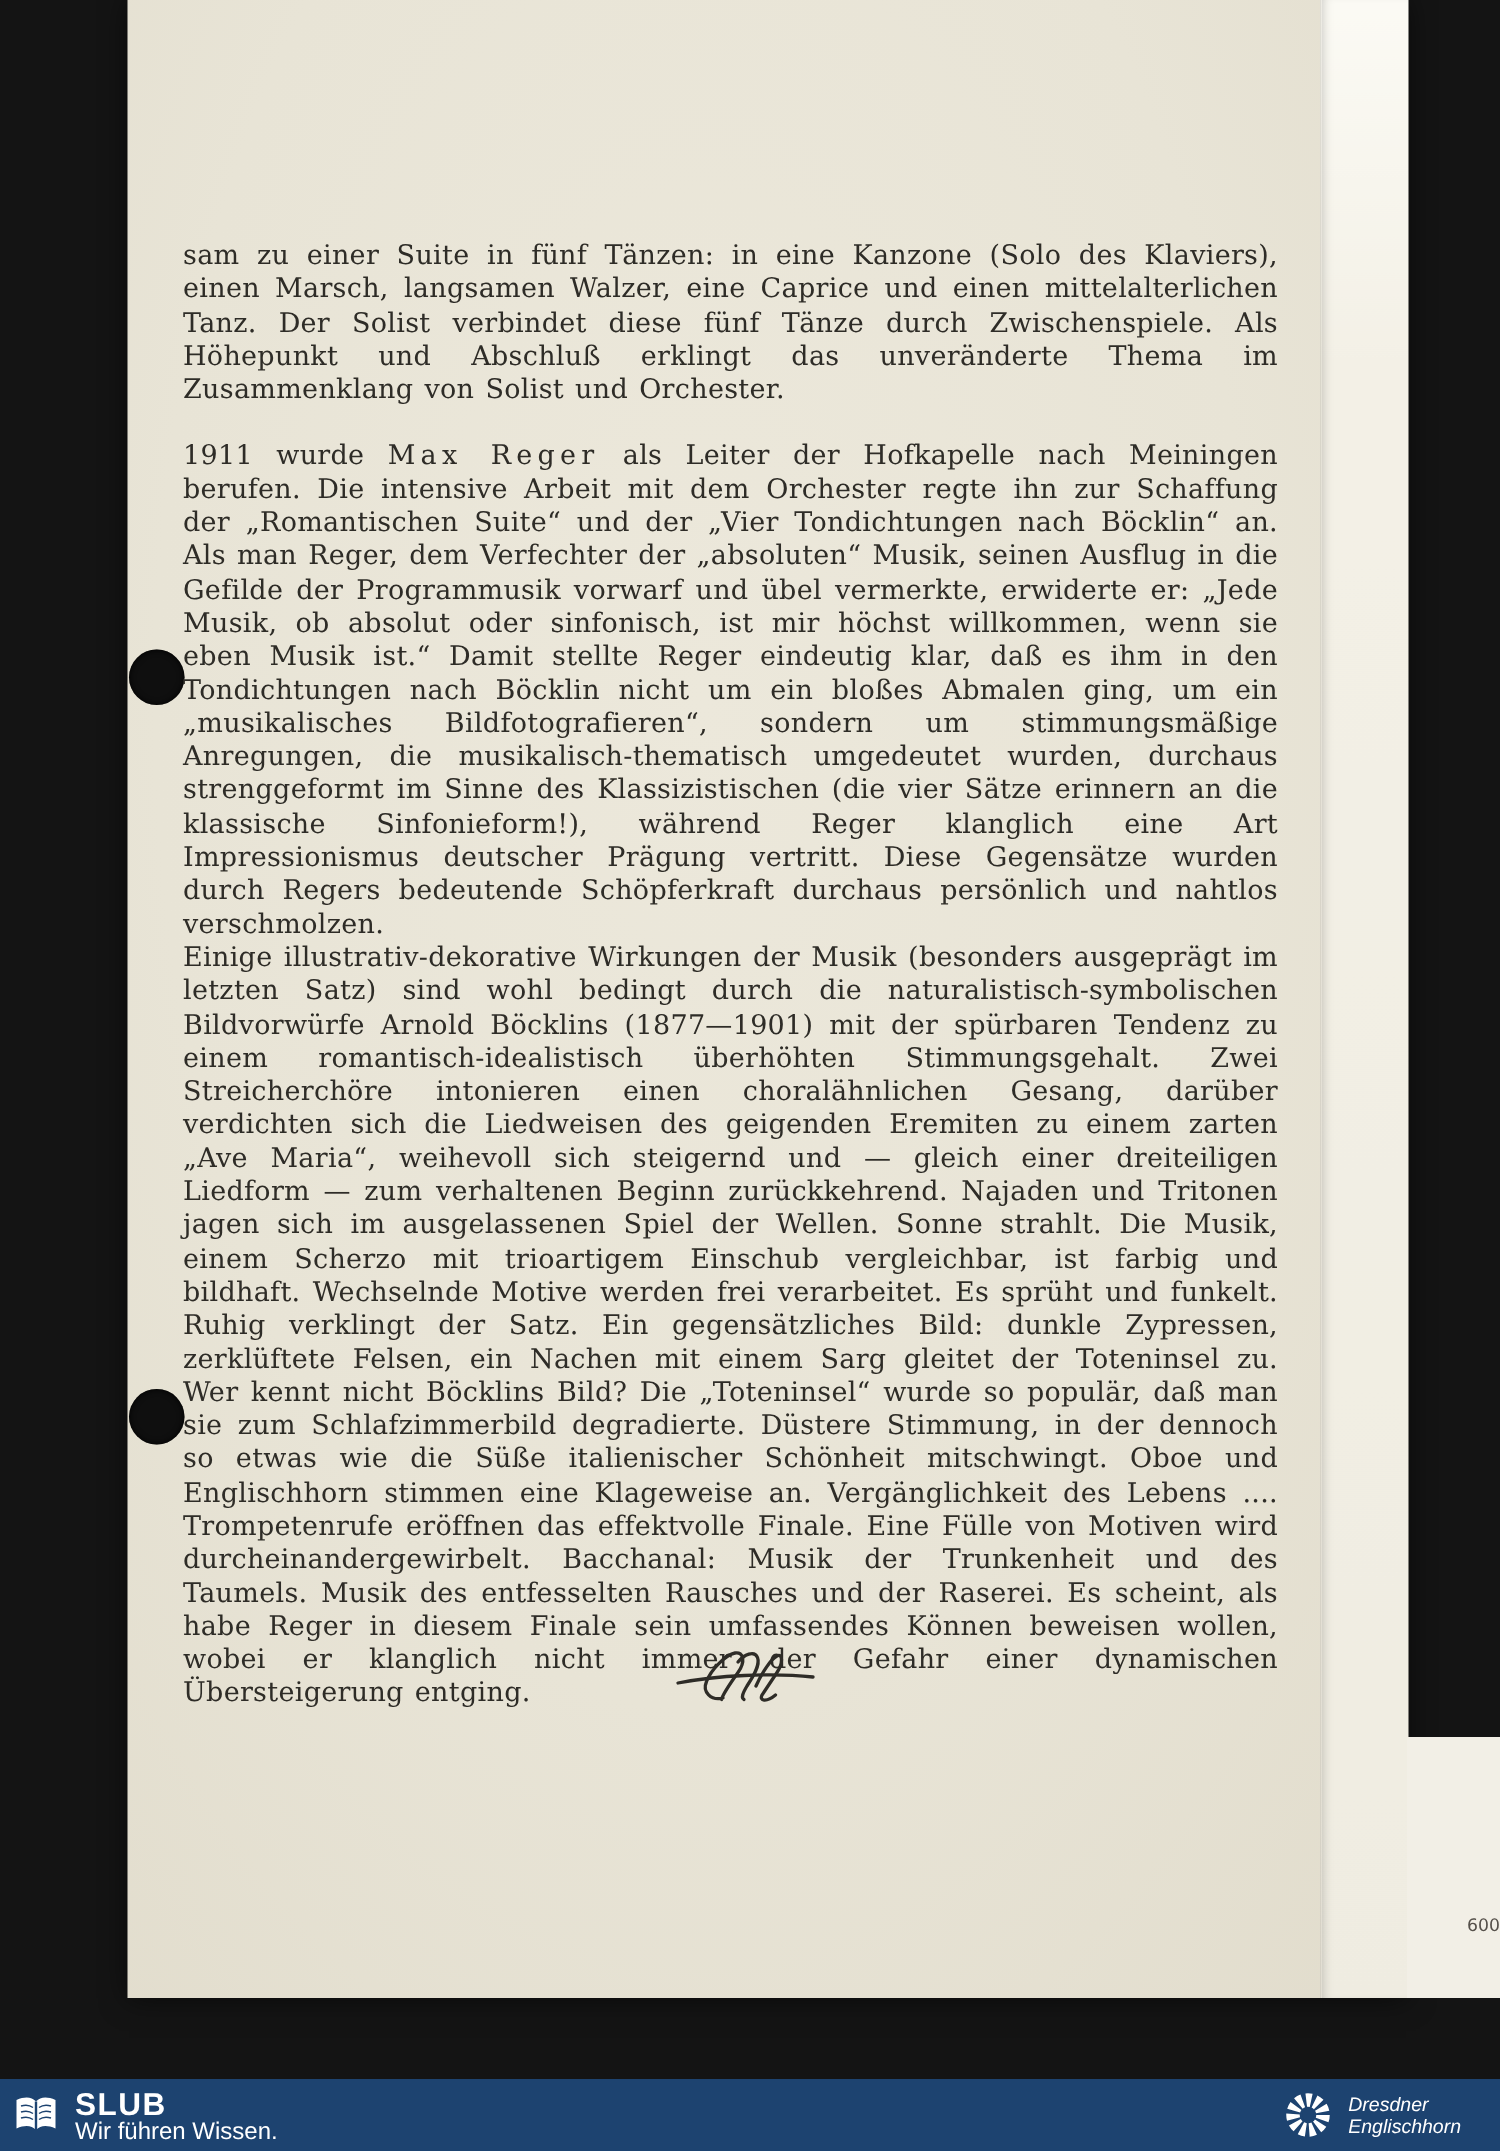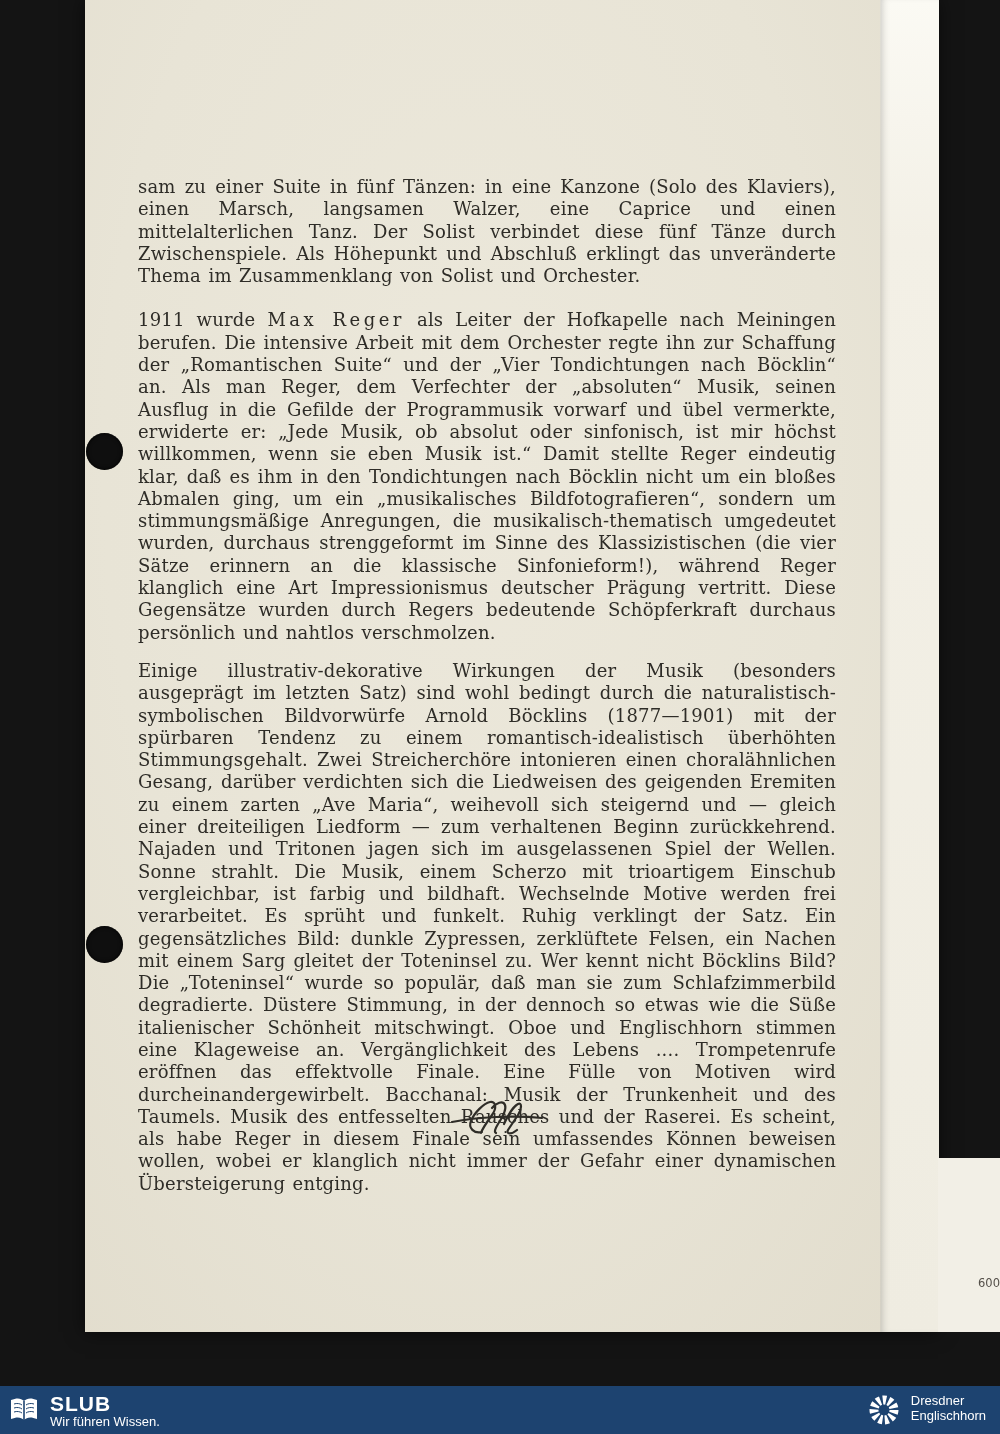--- a/index.html
+++ b/index.html
@@ -34,21 +34,21 @@
   .hole-2{left:86px;top:926px;}
   
   .text-block{
     position:absolute;left:122px;top:160px;width:730px;
     font-size:18px;line-height:22.3px;
     color:#2e2c27;
     text-align:justify;
     letter-spacing:.2px;
     word-spacing:1.5px;
   }
-  .text-block p{margin:16px;}
+  .text-block p{margin:0;}
   .text-block p.gap-after{margin-bottom:22px;}
   .sperr{letter-spacing:3.5px;}
   
   .flourish{
     position:absolute;left:438px;top:1096px;width:118px;height:46px;
   }
   
   .print-code{
     position:absolute;left:952px;top:1276px;
     font-family:"DejaVu Sans", sans-serif;
@@ -59,22 +59,22 @@
     position:absolute;left:0;bottom:0;width:1000px;height:48px;
     background:#1d4370;
     display:flex;align-items:center;justify-content:space-between;
     font-family:"Liberation Sans", sans-serif;
     color:#fff;
   }
   .footer-left{display:flex;align-items:center;padding-left:8px;}
   .book-icon{display:inline-flex;margin-right:10px;}
   .slub-text{display:flex;flex-direction:column;justify-content:center;}
   .slub-name{font-size:21px;font-weight:bold;letter-spacing:1px;line-height:22px;}
-  .slub-tagline{font-size:13px;line-height:13px;}
-  .footer-right{display:flex;padding-right:14px;}
+  .slub-tagline{font-size:16px;line-height:13px;}
+  .footer-right{display:flex;align-items:center;padding-right:26px;font-style:italic;}
   .rosette{display:inline-flex;margin-right:10px;}
   .partner-text{font-size:13px;line-height:15px;}
 </style>
 </head>
 <body>
 
 <div class="paper">
   <div class="page-edge"></div>
 </div>
 

